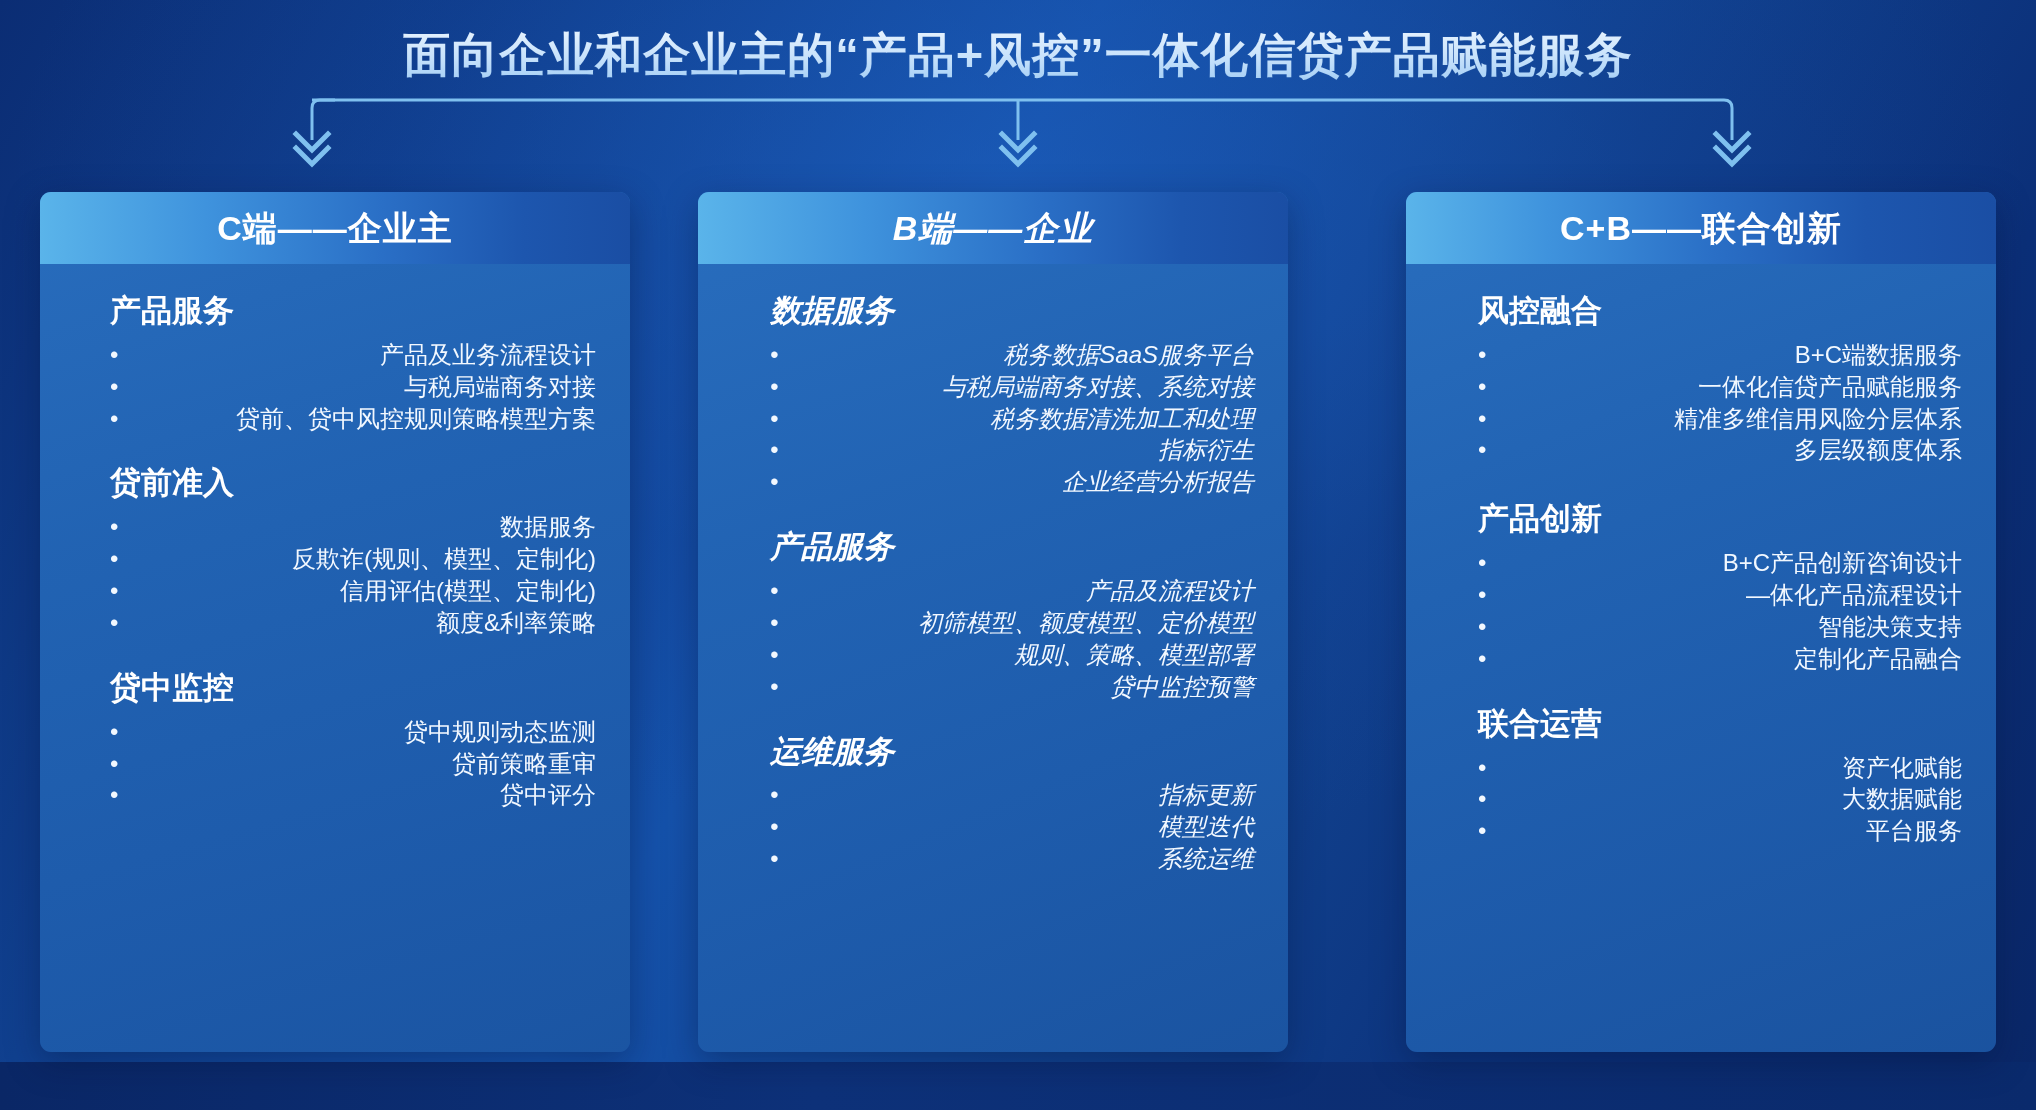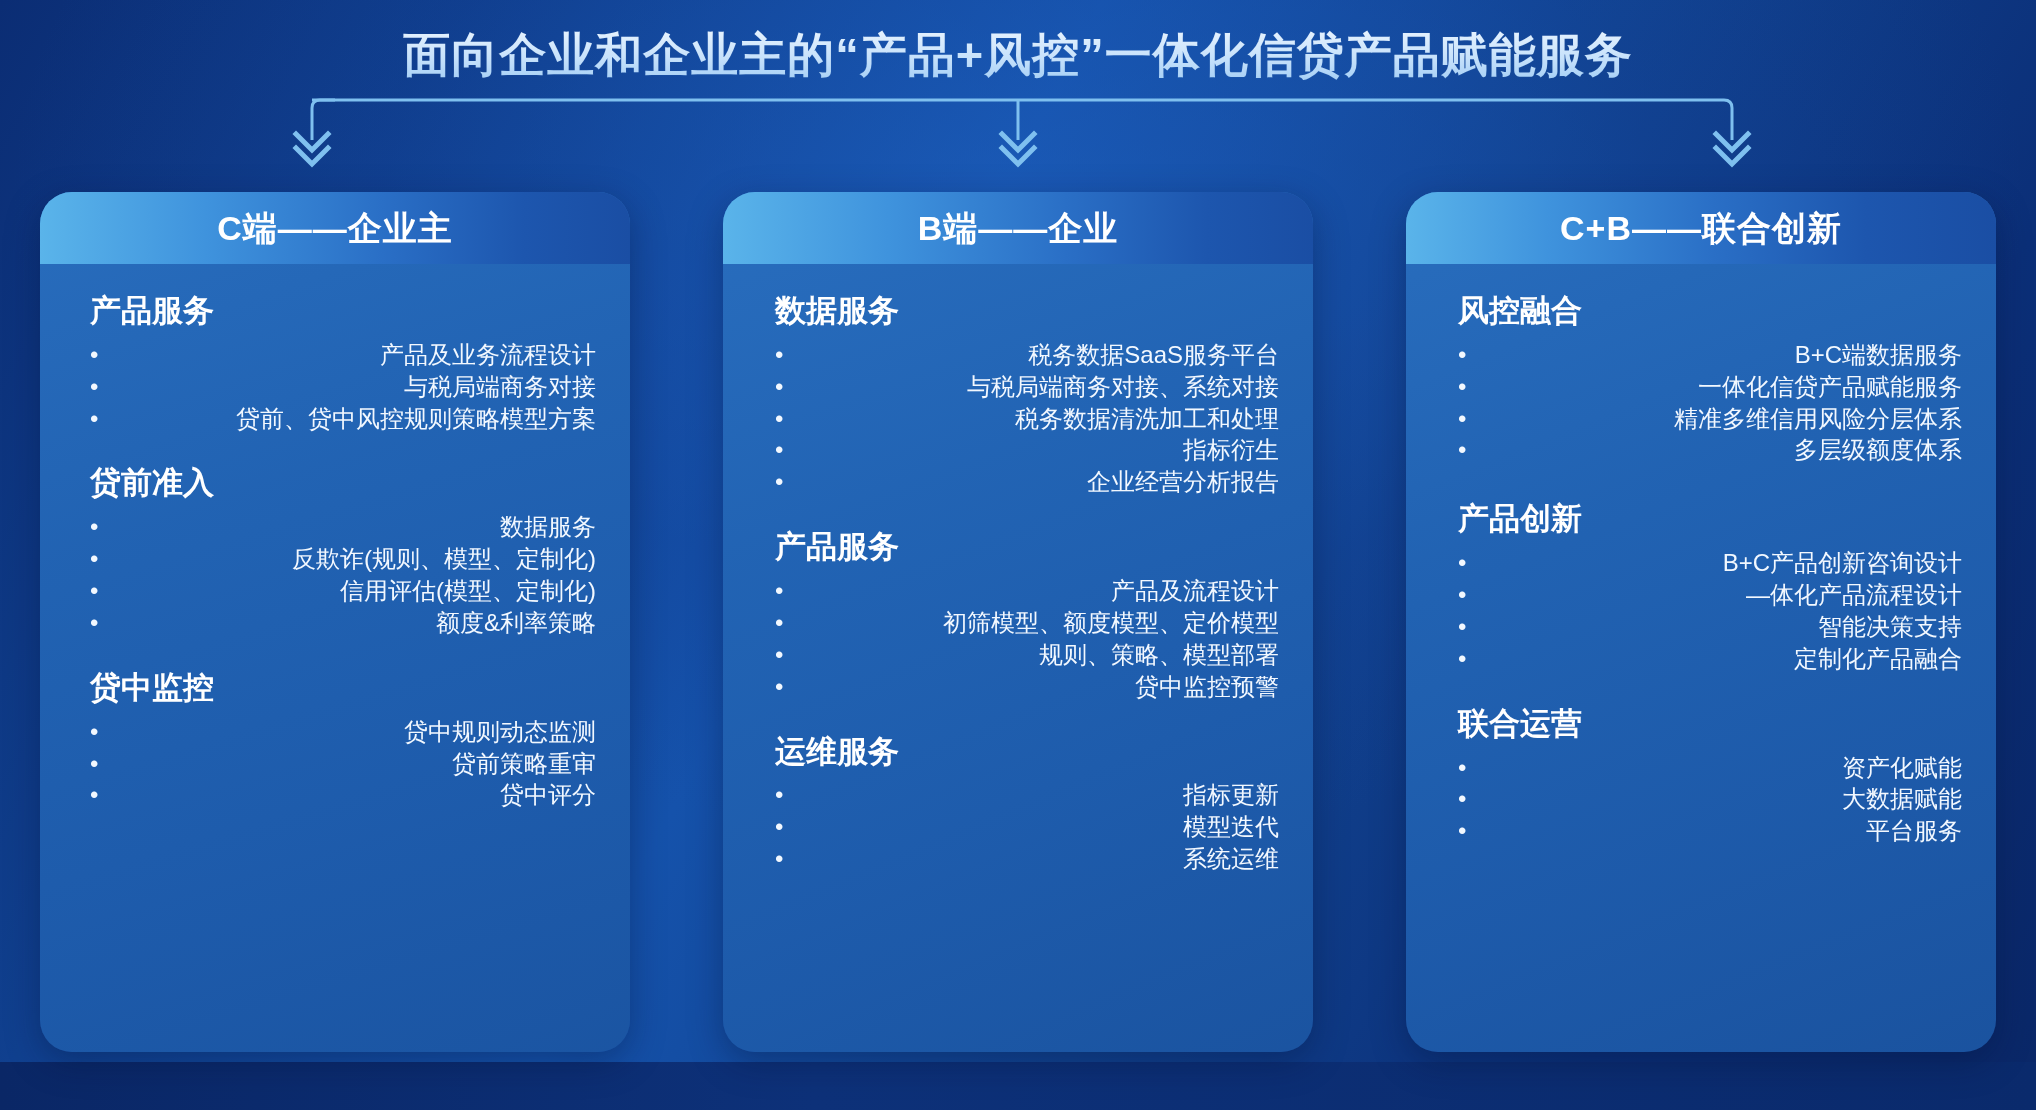--- a/index.html
+++ b/index.html
@@ -57,48 +57,48 @@
     height: 80px;
     pointer-events: none;
   }
 
   
   .card {
     position: absolute;
     top: 192px;
     width: 590px;
     height: 860px;
-    border-radius: 32px;
+    border-radius: 11px;
     overflow: hidden;
     box-shadow: 0 10px 34px rgba(3,18,54,0.35);
     background: linear-gradient(160deg, rgba(41,110,190,0.98) 0%, rgba(34,100,180,0.97) 35%, rgba(30,92,172,0.96) 70%, rgba(27,85,162,0.95) 100%);
   }
   #card-1 { left: 40px; }
-  #card-2 { left: 723px; }
+  #card-2 { left: 698px; font-style: italic; }
   #card-3 { left: 1406px; }
 
   .card-head {
     height: 72px;
     line-height: 72px;
     text-align: center;
     font-size: 34px;
     font-weight: bold;
     color: #ffffff;
     letter-spacing: 1px;
     background: linear-gradient(90deg, #5ab4ea 0%, #3f93dd 28%, #2a6fc6 58%, #1d56ae 82%, #1a4ea4 100%);
   }
   #card-3 .card-head {
     background: linear-gradient(90deg, #5ab4ea 0%, #3f93dd 24%, #2a6fc6 52%, #1d56ae 78%, #1a4ea4 100%);
   }
 
   .card-body {
     padding: 28px 34px 0 52px;
     box-sizing: border-box;
   }
-  .section { margin-bottom: 20px; }
+  .section { margin-bottom: 20px; margin-left: 20px; }
   .section-title {
     font-size: 31px;
     font-weight: bold;
     color: #ffffff;
     margin: 0 0 8px 0;
     line-height: 1.25;
   }
   .bullets {
     list-style: none;
     margin: 0;

